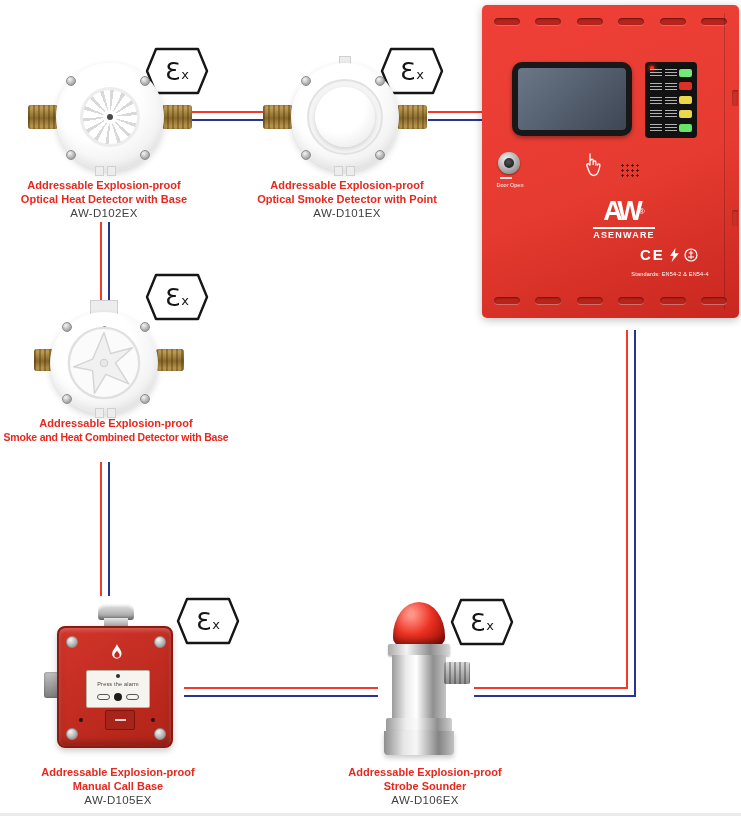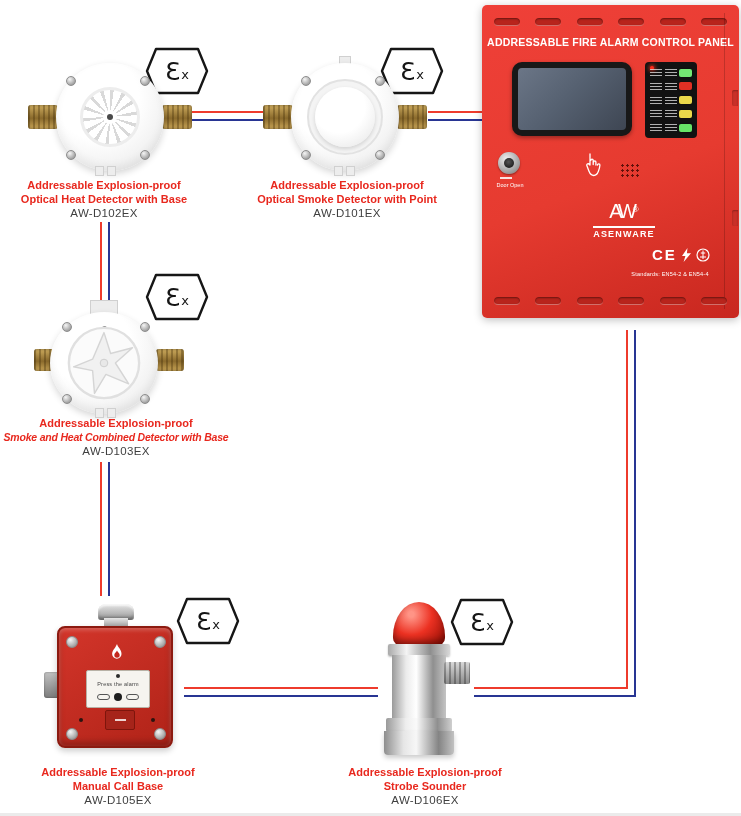--- a/index.html
+++ b/index.html
@@ -38,21 +38,21 @@
   .hub{position:absolute;left:50%;top:50%;transform:translate(-50%,-50%);width:14px;height:14px;border-radius:50%;background:#fff;}
   .hub::after{content:"";position:absolute;inset:4px;border-radius:50%;background:#4a4a4a;}
   .ring{position:absolute;border-radius:50%;background:#f4f4f4;border:2px solid #e2e2e2;box-sizing:border-box;}
   .dome{position:absolute;border-radius:50%;
     background:radial-gradient(circle at 40% 33%,#ffffff 48%,#ececec 84%,#dfdfdf);
     box-shadow:0 2px 4px rgba(0,0,0,.14);}
 
   
   .dev-label{position:absolute;transform:translateX(-50%);text-align:center;color:var(--label-red);
     font-weight:700;font-size:11px;line-height:13.5px;white-space:nowrap;}
-  .dev-label .tight{font-size:10.5px;letter-spacing:-0.2px;font-style:italic;}
+  .dev-label .tight{font-size:10.5px;letter-spacing:-0.2px;}
   .dev-model{color:#3f3f3f;font-weight:400;font-size:11.5px;margin-top:1px;letter-spacing:.3px;}
 
   
   .panel{position:absolute;left:482px;top:5px;width:257px;height:313px;border-radius:5px;
     background:linear-gradient(160deg,#ef4038,var(--panel-red) 55%,#c8271f);
     box-shadow:0 2px 8px rgba(0,0,0,.25);}
   .vents{position:absolute;left:12px;right:12px;display:flex;justify-content:space-between;}
   .vent{width:26px;height:7px;border-radius:4px;background:#b8241c;
     box-shadow:inset 0 1px 2px rgba(0,0,0,.45);border-bottom:1px solid rgba(255,255,255,.35);}
   .panel-title{position:absolute;top:31px;left:0;right:0;text-align:center;color:#fff;
@@ -73,25 +73,25 @@
   .lock{position:absolute;left:16px;top:147px;width:22px;height:22px;border-radius:50%;
     background:radial-gradient(circle at 38% 32%,#f0f0f0,#9a9a9a 70%,#6f6f6f);box-shadow:0 1px 2px rgba(0,0,0,.4);}
   .lock::after{content:"";position:absolute;left:6px;top:6px;width:10px;height:10px;border-radius:50%;
     background:radial-gradient(circle at 45% 40%,#555,#222 70%);}
   .lock-arrow{position:absolute;left:18px;top:172px;width:12px;height:2px;background:#fff;opacity:.85;}
   .lock-label{position:absolute;left:2px;top:177px;width:52px;text-align:center;color:#fff;font-size:5.5px;}
   .handicon{position:absolute;left:100px;top:147px;}
   .speaker{position:absolute;left:138px;top:158px;width:19px;height:15px;
     background:radial-gradient(rgba(90,14,8,.95) 1px,transparent 1.4px);background-size:5px 5px;}
   .logo{position:absolute;left:94px;top:194px;width:96px;text-align:center;color:#fff;}
-  .logo-aw{font-size:20px;font-weight:400;letter-spacing:-4px;line-height:24px;display:inline-block;}
+  .logo-aw{font-size:27px;font-weight:700;letter-spacing:-4px;line-height:24px;display:inline-block;}
   .logo-reg{font-size:8px;vertical-align:super;letter-spacing:0;}
   .logo-name{display:inline-block;font-size:9px;font-weight:700;letter-spacing:1.2px;
     border-top:2px solid #fff;padding-top:1px;margin-top:1px;}
-  .ce-row{position:absolute;left:158px;top:241px;display:flex;align-items:center;gap:5px;color:#fff;margin-left:12px;}
+  .ce-row{position:absolute;left:158px;top:241px;display:flex;align-items:center;gap:5px;color:#fff;}
   .ce-text{font-size:15px;font-weight:600;letter-spacing:2px;}
   .standards{position:absolute;left:128px;top:266px;width:120px;text-align:center;color:#fff;font-size:5.5px;letter-spacing:.2px;}
   .seam{position:absolute;left:242px;top:8px;width:1px;height:296px;background:rgba(0,0,0,.18);}
   .hinge{position:absolute;left:250px;width:6px;height:16px;background:#c93028;border-radius:2px 0 0 2px;box-shadow:inset 0 1px 2px rgba(0,0,0,.3);}
   .metal{background:linear-gradient(180deg,#e6e6e6,#969696);}
   .mcp-body{position:absolute;left:57px;top:626px;width:116px;height:122px;border-radius:8px;
     background:linear-gradient(145deg,#d3352a,#b02318);border:2px solid #8c1a10;box-sizing:border-box;
     box-shadow:inset 0 2px 4px rgba(255,255,255,.25), inset 0 -4px 6px rgba(0,0,0,.25), 0 3px 6px rgba(0,0,0,.2);}
   .mcp-plate{position:absolute;left:27px;top:42px;width:64px;height:38px;background:#f6f4ef;border:1px solid #b8b2a6;
     border-radius:2px;box-sizing:border-box;text-align:center;}
@@ -251,21 +251,20 @@
     <svg style="position:absolute;left:66px;top:325px;" width="76" height="76" viewBox="0 0 80 80">
       <circle cx="40" cy="40" r="37" fill="#fbfbfb" stroke="#e0e0e0" stroke-width="2.5"></circle>
       <path d="M40 8 L47 30 L70 24 L52 40 L66 62 L42 52 L30 72 L28 48 L8 44 L28 36 Z" fill="#f1f1f1" stroke="#d5d5d5" stroke-width="1.5" stroke-linejoin="round"></path>
       <circle cx="40" cy="40" r="4" fill="#e8e8e8" stroke="#cccccc"></circle>
     </svg>
     <div class="tab" style="left:95px;top:408px;"></div>
     <div class="tab" style="left:107px;top:408px;"></div>
     <div class="dev-label" style="left:116px;top:417px;">
       <div>Addressable Explosion-proof</div>
       <div class="tight">Smoke and Heat Combined Detector with Base</div>
-      <div class="dev-model">AW-D103EX</div>
     </div>
   </div>
 
   <div>
     <div class="metal" style="position:absolute;left:98px;top:604px;width:36px;height:16px;border-radius:8px 8px 3px 3px;box-shadow:inset 0 2px 2px rgba(255,255,255,.7), inset 0 -3px 3px rgba(0,0,0,.3);"></div>
     <div class="metal" style="position:absolute;left:104px;top:618px;width:24px;height:10px;"></div>
     <div class="mcp-sidefit"></div>
     <div class="mcp-body">
       <div class="screw" style="left:7px;top:8px;width:12px;height:12px;"></div>
       <div class="screw" style="left:95px;top:8px;width:12px;height:12px;"></div>
@@ -311,21 +310,20 @@
 
   <div class="panel">
     <div class="vents" style="top:13px;">
       <i class="vent"></i>
         <i class="vent"></i>
         <i class="vent"></i>
         <i class="vent"></i>
         <i class="vent"></i>
         <i class="vent"></i>
     </div>
-    <div class="panel-title">ADDRESSABLE FIRE ALARM CONTROL PANEL</div>
     <div class="bezel">
       <div class="screen"></div>
     </div>
     <div class="ledpanel">
       <div class="fire-led"></div>
       <div class="led-row">
           <i class="micro"></i>
           <i class="micro"></i>
           <b class="led-btn" style="background: rgb(116, 232, 116);"></b>
         </div>

